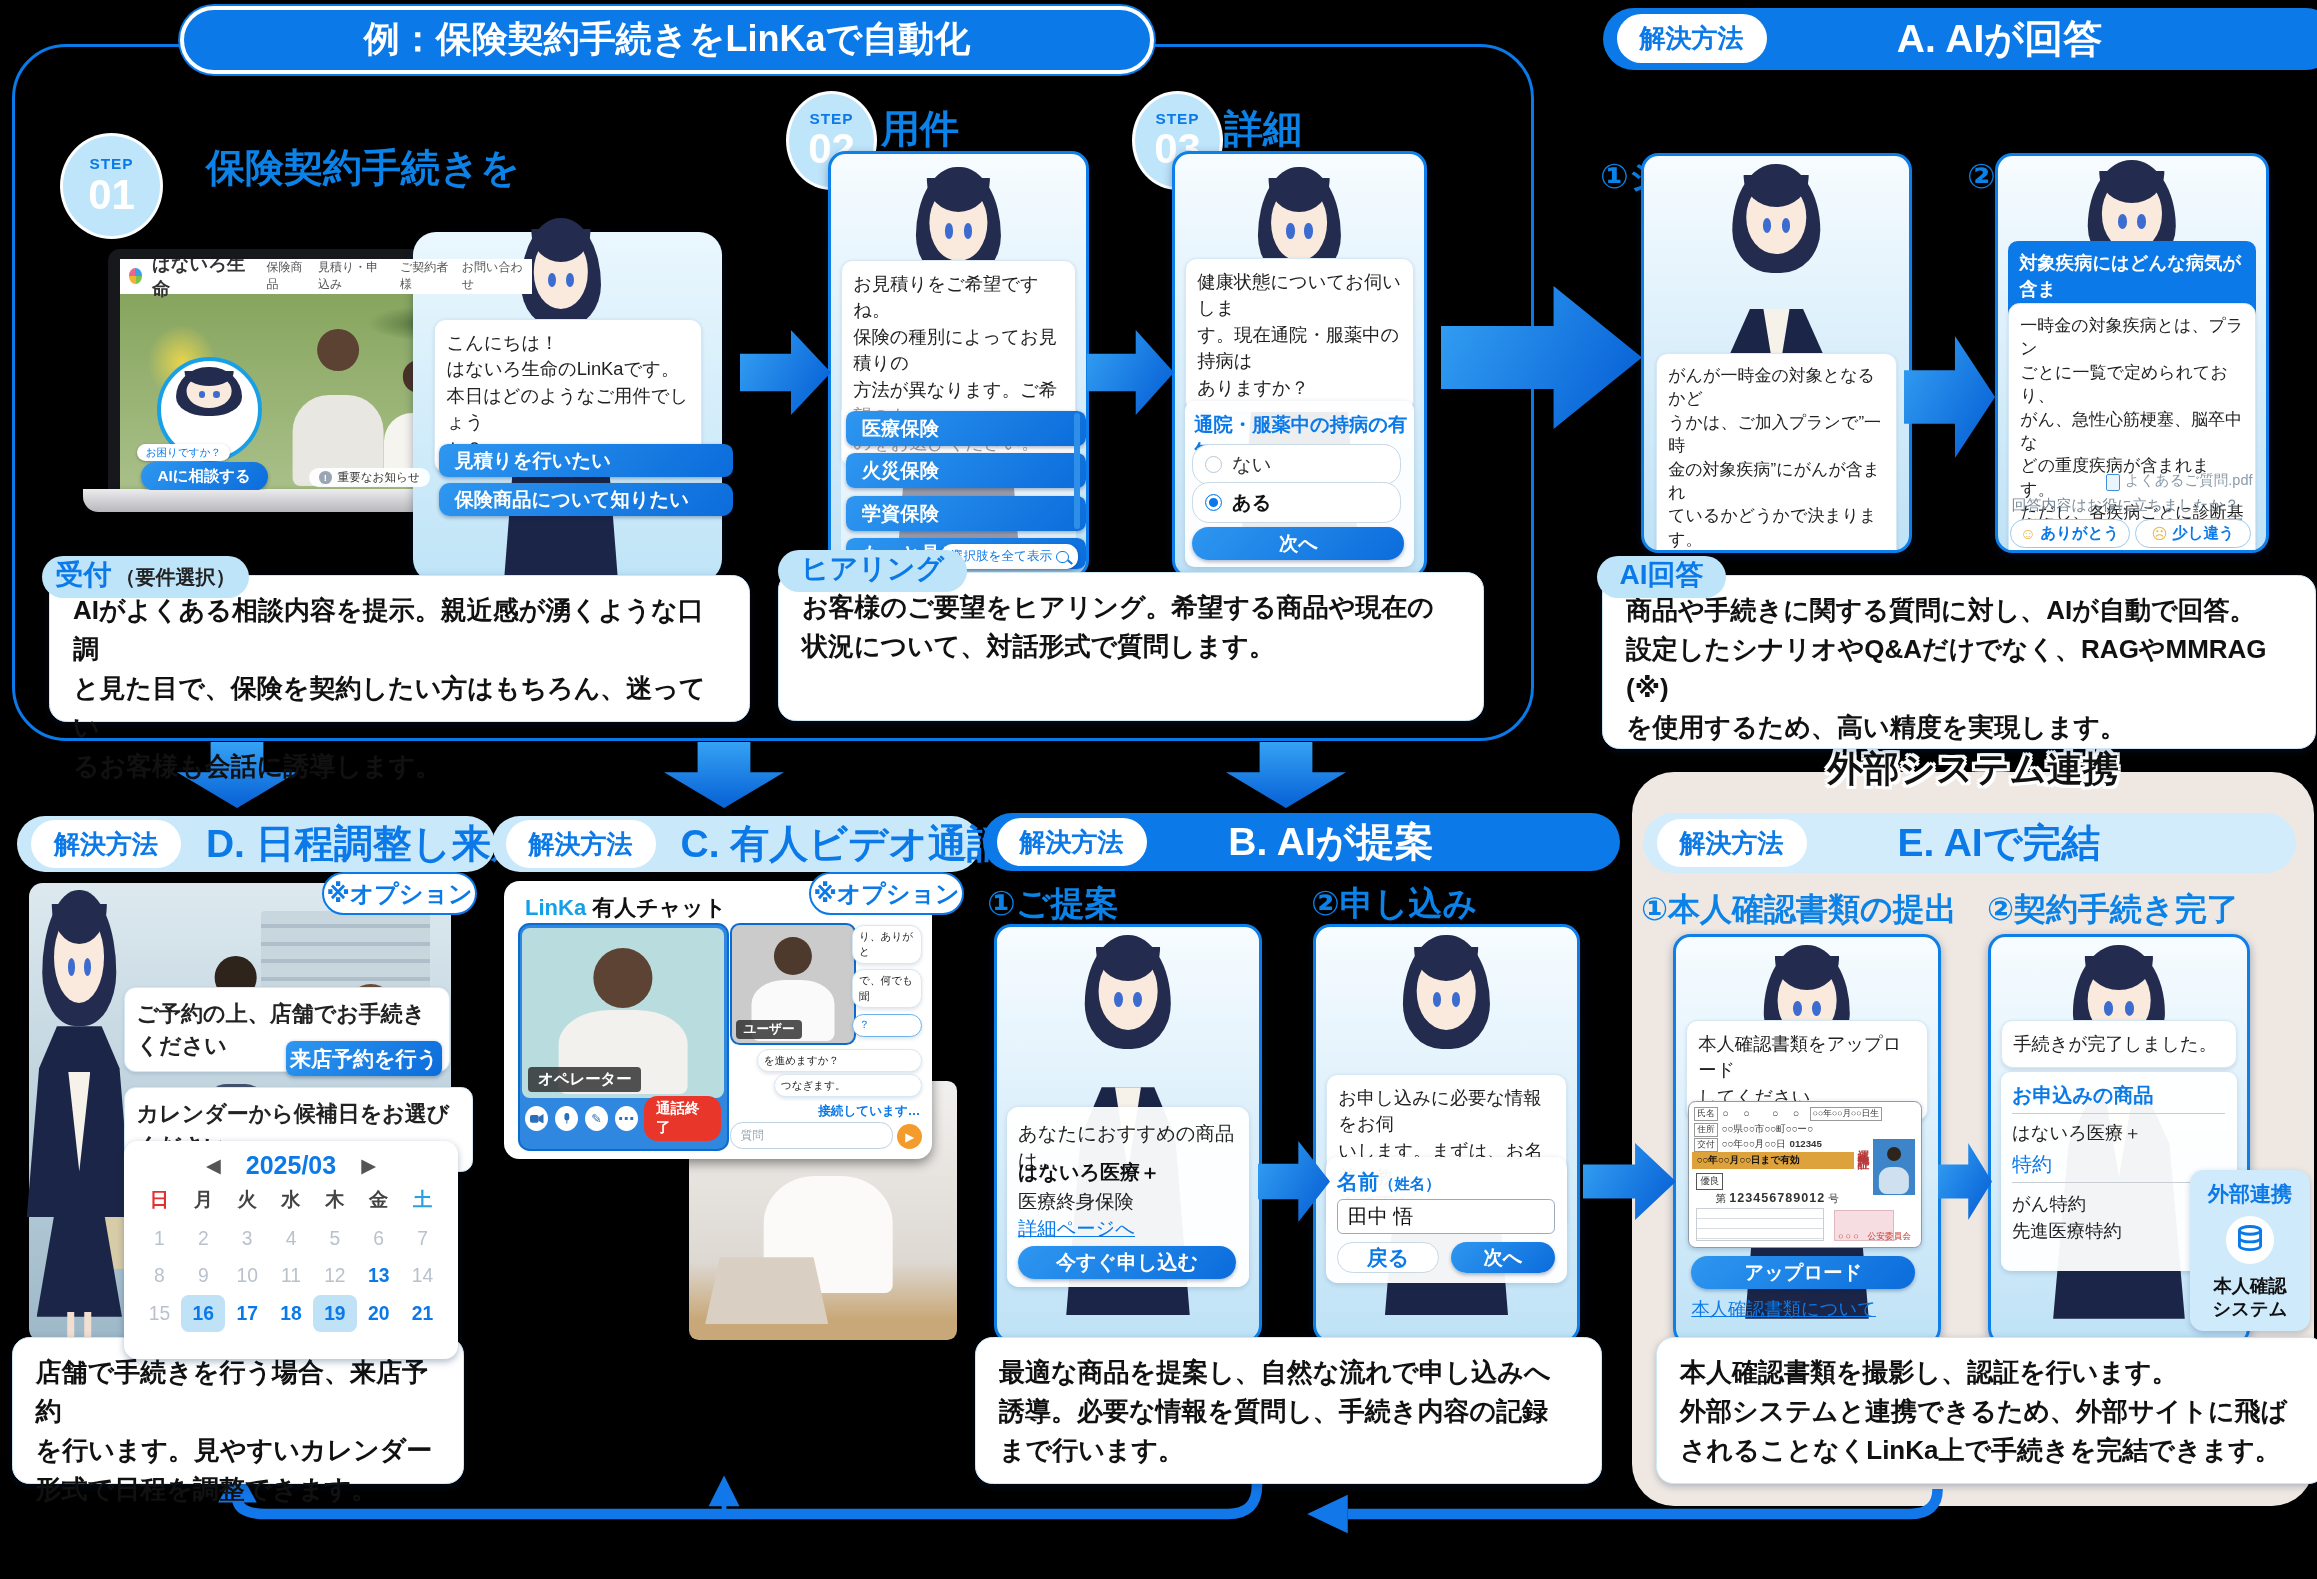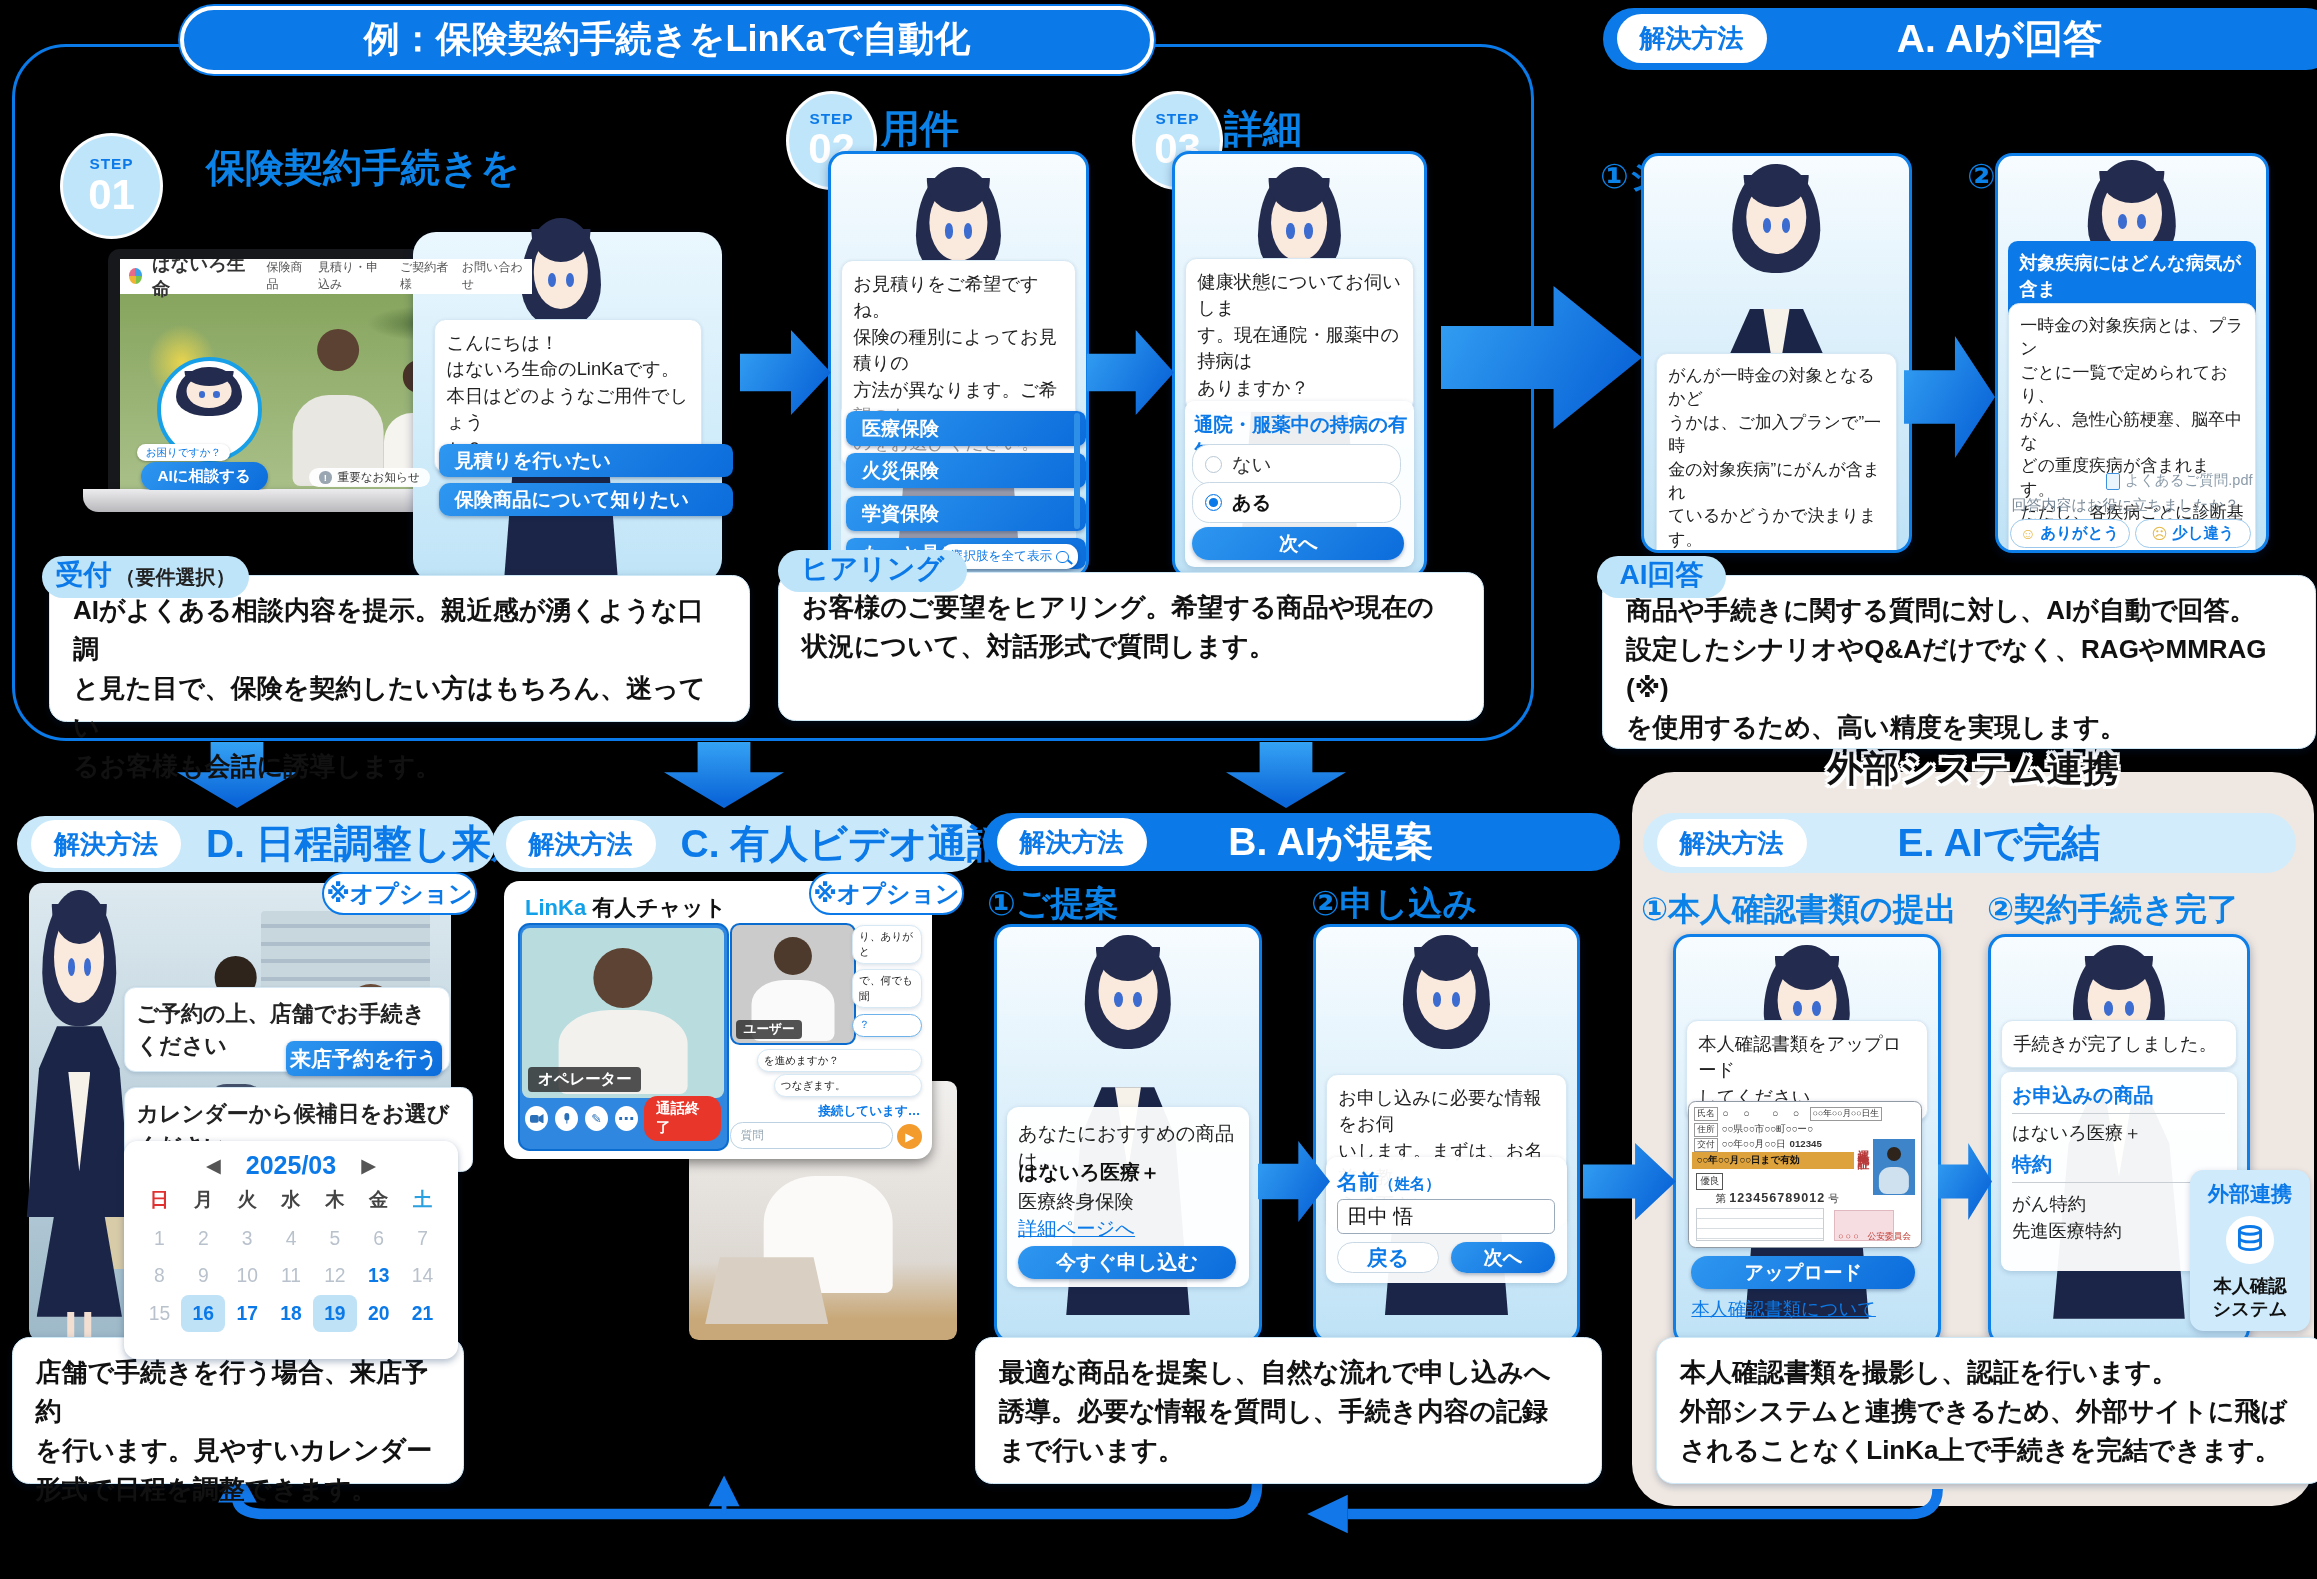--- a/index.html
+++ b/index.html
@@ -319,21 +319,21 @@
       </span>
     <div class="bub-blue pre" style="position:absolute;left:9.7px;top:85px;right:9.7px;"><span>対象疾病にはどんな病気が含ま
 れますか？</span></div>
     <div class="msg pre" style="position:absolute;left:9.7px;top:147px;right:9.7px;font-size:17px;line-height:1.38;"><span>一時金の対象疾病とは、プラン
 ごとに一覧で定められており、
 がん、急性心筋梗塞、脳卒中な
 どの重度疾病が含まれます。
 ただし、各疾病ごとに診断基準
 （医師の診断書の条件）が決め
 られています。</span></div>
-    <div class="abs" style="right:13.5px;top:315px;font-size:14.5px;color:#8a9aa8;display:flex;">
+    <div class="abs" style="right:13.5px;top:315px;font-size:14.5px;color:#8a9aa8;display:flex;align-items:center;">
       <span class="docicon"></span>
         <span>よくあるご質問.pdf</span>
       </div>
     <div class="abs" style="left:13.5px;top:340px;right:9.7px;font-size:15px;color:#7a8a98;"><span>回答内容はお役に立ちましたか？</span></div>
     <div class="abs" style="left:11.6px;top:363px;width:118px;height:27px;background:#fff;border:1.9px solid #9bc8ec;border-radius:14.5px;
                 display:flex;align-items:center;justify-content:center;gap:4.8px;color:#0b79e8;font-weight:bold;font-size:15.4px;">
       <span style="color:#e8b94a;">☺</span>
         <span>ありがとう</span>
       </div>
     <div class="abs" style="left:137px;top:363px;width:114px;height:27px;background:#fff;border:1.9px solid #9bc8ec;border-radius:14.5px;
@@ -659,21 +659,21 @@
         <i class="eye l"></i>
         <i class="eye r"></i>
       <i class="body"></i>
         <i class="shirt"></i>
       </span>
     <div class="msg" style="position:absolute;left:9.7px;top:83px;right:9.7px;"><span>手続きが完了しました。</span></div>
     <div class="abs" style="left:9.7px;top:135px;right:9.7px;height:199px;background:rgba(255,255,255,.95);border-radius:9.7px;box-shadow:0 1.9px 4.8px rgba(0,40,90,.15);"></div>
     <div class="abs" style="left:21px;top:145px;font-size:20px;font-weight:bold;color:#0b79e8;"><span>お申込みの商品</span></div>
     <div class="abs divider" style="left:21px;top:176px;width:213px;"></div>
     <div class="abs" style="left:21px;top:183px;font-size:18.3px;color:#222;"><span>はないろ医療＋</span></div>
-    <div class="abs" style="left:21px;top:214px;font-size:20px;font-weight:bold;color:#0b79e8;"><span>特約</span></div>
+    <div class="abs" style="left:21px;top:214px;font-size:20px;font-weight:normal;color:#0b79e8;"><span>特約</span></div>
     <div class="abs divider" style="left:21px;top:245px;width:213px;"></div>
     <div class="abs" style="left:21px;top:253px;font-size:18.3px;color:#222;line-height:1.5;">
 
     <div><span>がん特約</span></div>
         <div><span>先進医療特約</span></div>
       </div>
   </div>
 
   <div class="abs" style="left:2190px;top:1170px;width:120px;height:151px;background:#cfeafb;border-radius:13.5px;z-index:4;
               display:flex;flex-direction:column;align-items:center;padding-top:9.7px;box-shadow:0 2.9px 6.8px rgba(0,30,80,.2);">

